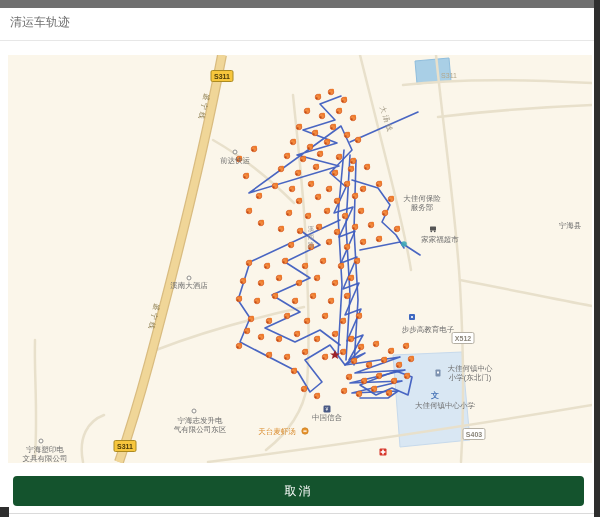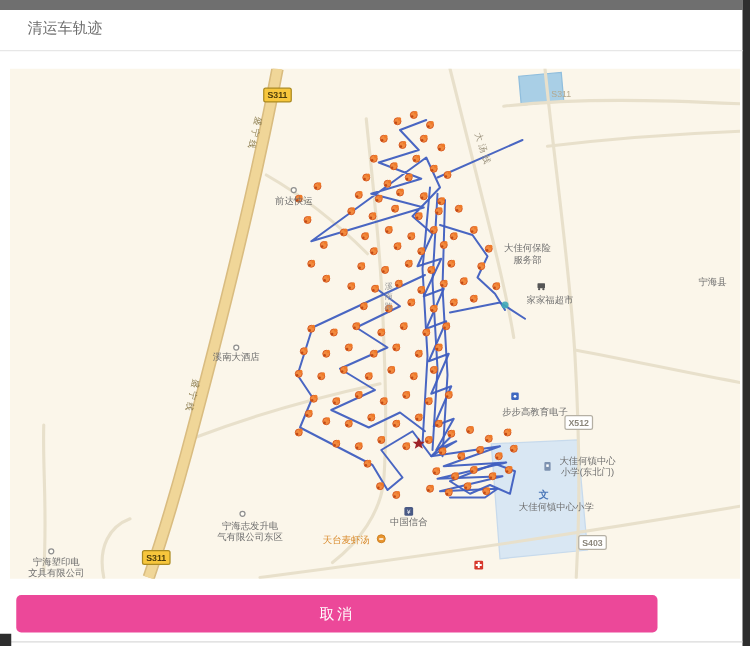--- a/index.html
+++ b/index.html
@@ -4,27 +4,27 @@
 <style>
   html,body{margin:0;padding:0;}
   body{
     width:600px;height:517px;position:relative;overflow:hidden;background:#ffffff;
     font-family:"Liberation Sans","DejaVu Sans",sans-serif;
   }
   .top-bar{position:absolute;left:0;top:0;width:594px;height:8px;background:#6f6f6f;}
   .right-strip{position:absolute;right:0;top:0;width:6px;height:517px;background:#2e2e2e;}
   .corner-notch{position:absolute;left:0;top:507px;width:9px;height:10px;background:#2e2e2e;}
   .bottom-line{position:absolute;left:0;top:513px;width:594px;height:1px;background:#dadada;}
-  .panel-header{position:absolute;left:22px;top:14px;font-size:12px;color:#6f6f6f;}
+  .panel-header{position:absolute;left:10px;top:14px;font-size:12px;color:#6f6f6f;}
   .header-divider{position:absolute;left:0;top:40px;width:594px;height:1px;background:#e7e7e7;}
   .map-wrap{position:absolute;left:8px;top:55px;width:584px;height:408px;}
   .map-wrap svg{display:block;background:#fbf6ea;}
   .cancel-btn{
-    position:absolute;left:13px;top:476px;width:513px;height:30px;
-    background:#ec4899;border:none;border-radius:4px;color:#ffffff;
+    position:absolute;left:13px;top:476px;width:571px;height:30px;
+    background:#14532d;border:none;border-radius:4px;color:#ffffff;
     font-size:12px;font-family:inherit;cursor:pointer;letter-spacing:2px;
   }
   text{font-family:"Liberation Sans","DejaVu Sans",sans-serif;}
 </style>
 </head>
 <body>
 
 <div class="top-bar"></div>
 <div class="right-strip"></div>
 

